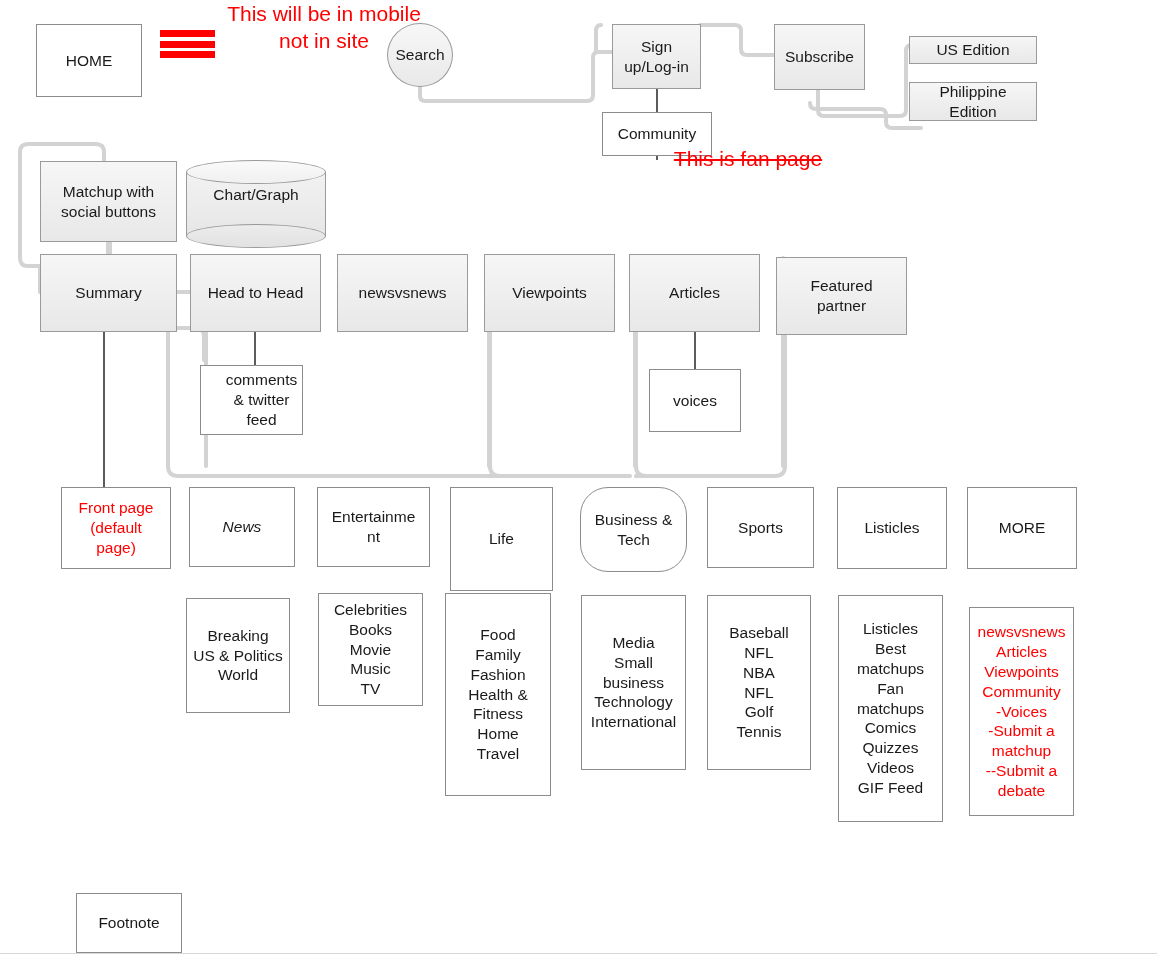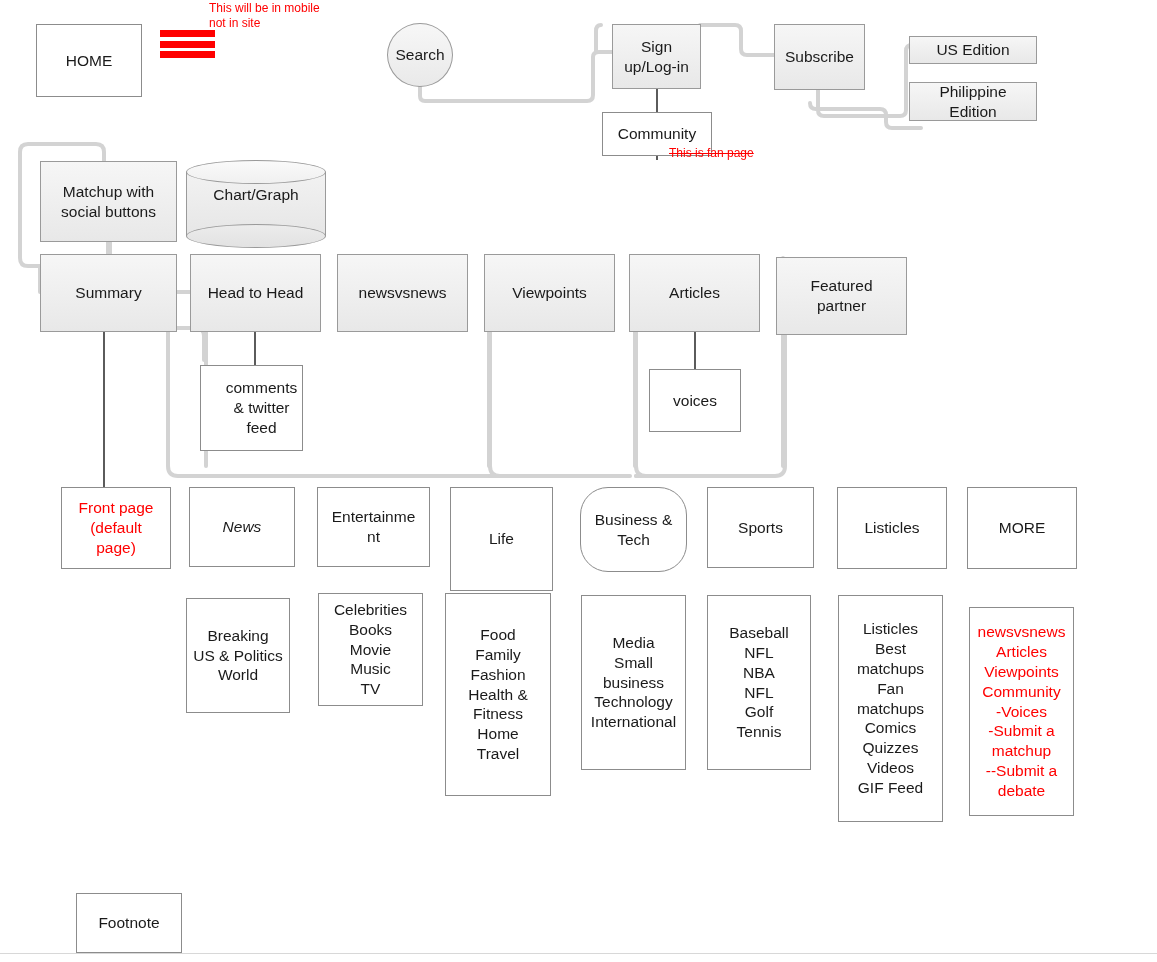--- a/index.html
+++ b/index.html
@@ -87,24 +87,25 @@
     left:0; right:0; top:26px;
     text-align:center;
     font-size:15.5px;
     color:#1a1a1a;
     z-index:4;
   }
 
   .annot{
     position:absolute;
     color:#ff0000;
-    font-size:12px;
+    font-size:21px;
     line-height:1.28;
     white-space:pre-line;
     z-index:5;
+    text-align:center;
   }
   .annot.strike{ text-decoration:line-through; }
 
   .hamburger{
     position:absolute;
     z-index:6;
     display:flex;
     flex-direction:column;
     justify-content:space-between;
   }
@@ -201,21 +202,21 @@
 
   <div class="node shaded" style="left:909px; top:82px; width:128px; height:39px;">
     <span class="txt">Philippine
 Edition</span>
   </div>
 
   <div class="node plain" style="left:602px; top:112px; width:110px; height:44px;">
     <span class="txt">Community</span>
   </div>
 
-  <div class="annot strike" style="left:669px; top:146px; width:200px;">This is fan page</div>
+  <div class="annot strike" style="left:648px; top:146px; width:200px;">This is fan page</div>
 
   <div class="node shaded" style="left:40px; top:161px; width:137px; height:81px;">
     <span class="txt">Matchup with
 social buttons</span>
   </div>
 
   <div class="cylinder" style="left:186px; top:160px; width:140px; height:88px;">
     <div class="body"></div>
     <div class="cap-bot"></div>
     <div class="cap-top"></div>
@@ -240,21 +241,21 @@
 
   <div class="node shaded" style="left:629px; top:254px; width:131px; height:78px;">
     <span class="txt">Articles</span>
   </div>
 
   <div class="node shaded" style="left:776px; top:257px; width:131px; height:78px;">
     <span class="txt">Featured
 partner</span>
   </div>
 
-  <div class="node plain" style="left:200px; top:365px; width:103px; height:86px;padding-left:24px;">
+  <div class="node plain" style="left:200px; top:365px; width:103px; height:70px;padding-left:24px;">
     <span class="txt">comments
 &amp; twitter
 feed</span>
   </div>
 
   <div class="node plain" style="left:649px; top:369px; width:92px; height:63px;">
     <span class="txt">voices</span>
   </div>
 
   <div id="category-row">

